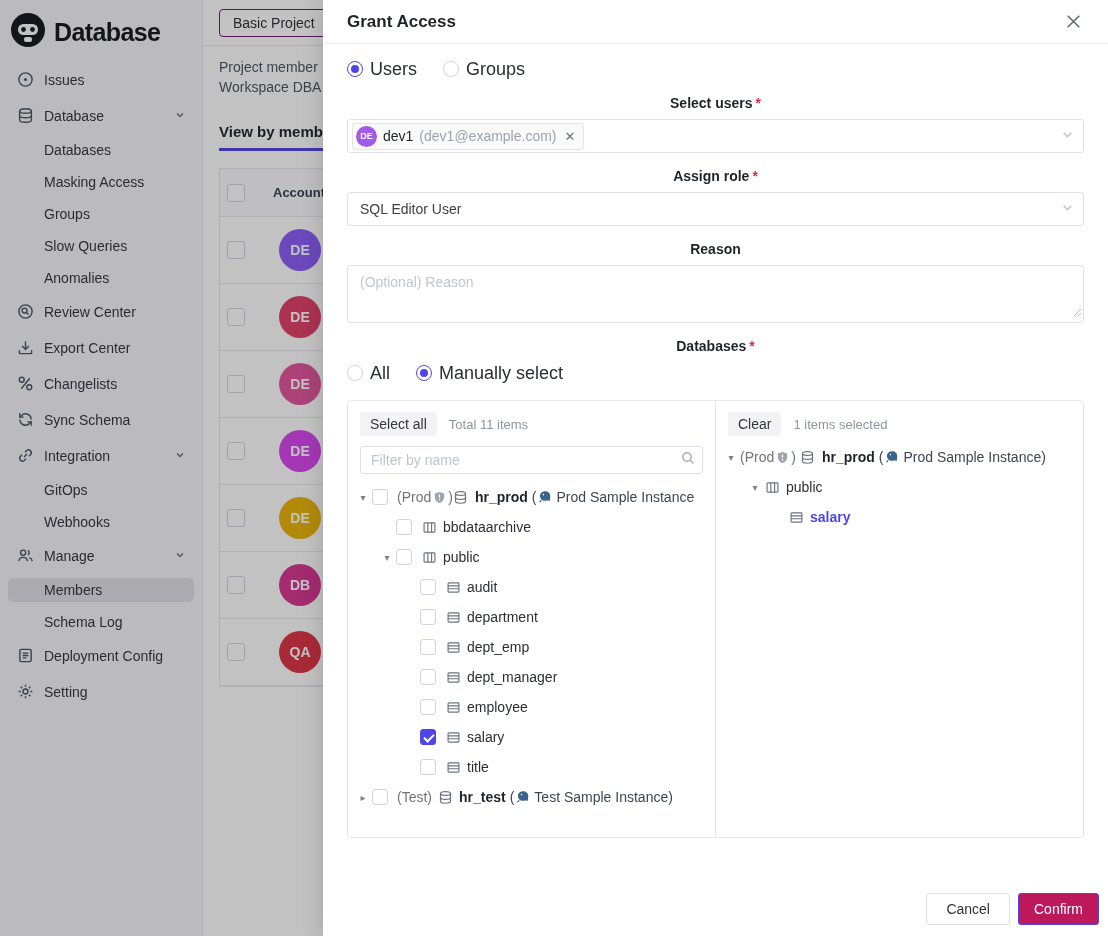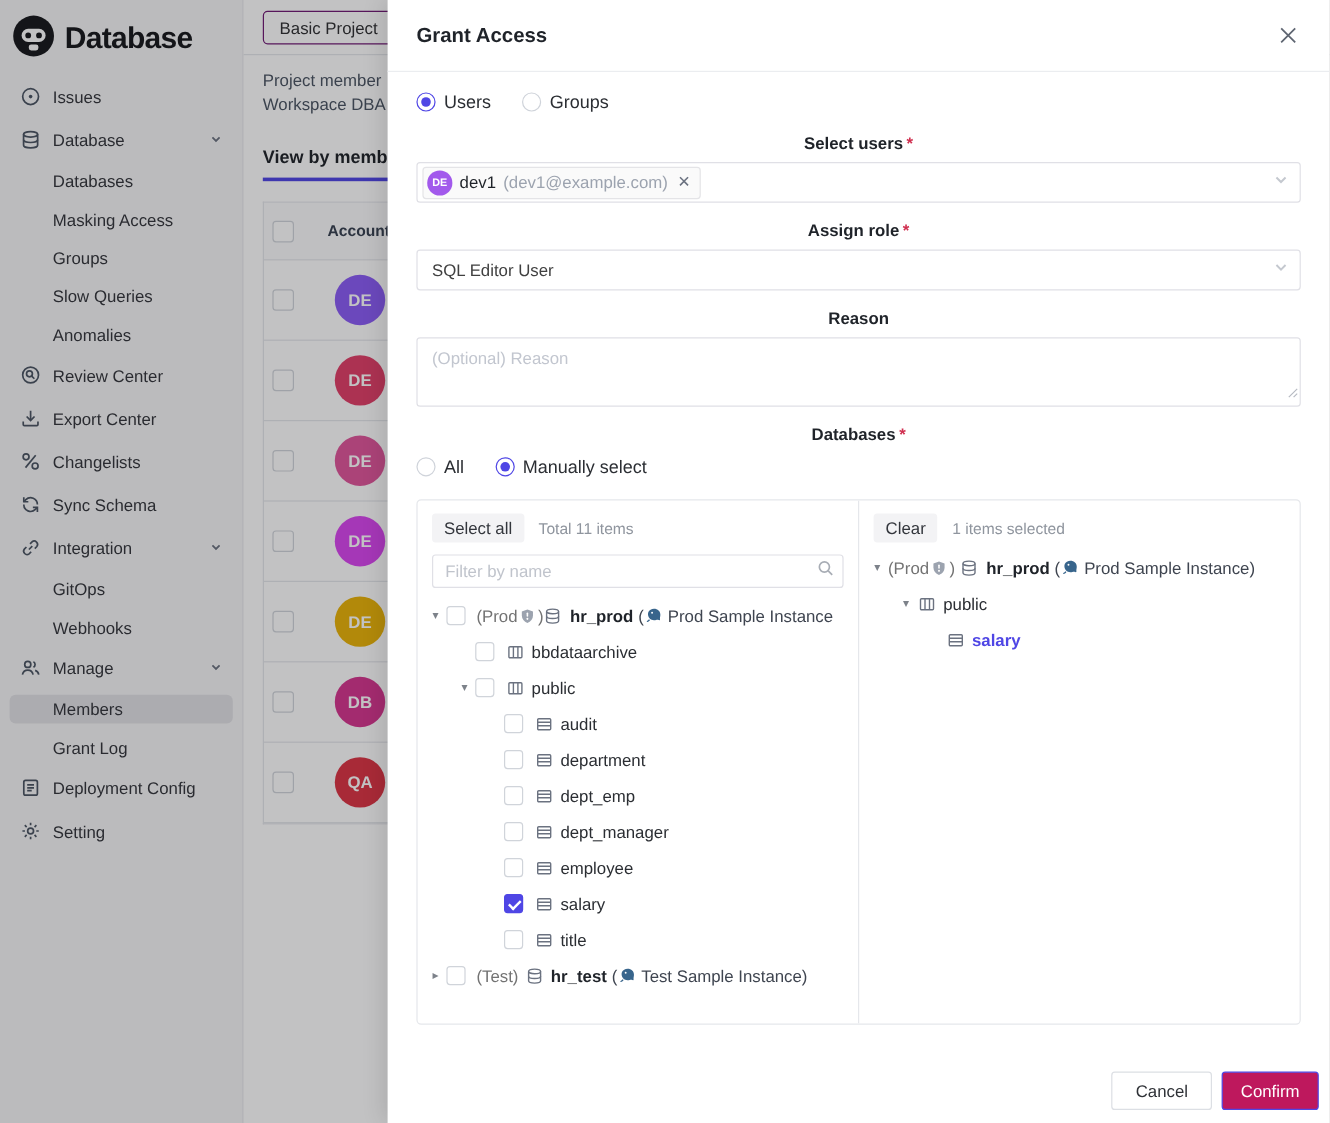--- a/index.html
+++ b/index.html
@@ -30,27 +30,27 @@
   .cbx { width:18px; height:18px; border:1px solid #d1d5db; border-radius:3px; background:#fff; flex:0 0 18px; }
   .avatar { width:42px; height:42px; border-radius:50%; color:#fff; font-size:14px; font-weight:700; display:flex; align-items:center; justify-content:center; margin-left:34px; flex:0 0 42px; }
   .rowtext { margin-left:9px; overflow:hidden; }
   .rowlink { font-size:13px; color:#3b82f6; font-weight:500; line-height:18px; white-space:nowrap; }
   .rowsub { font-size:13px; color:#6b7280; line-height:18px; white-space:nowrap; }
 
   .overlay { position:absolute; inset:0; background:rgba(10,10,14,0.25); z-index:10; }
 
   
   .modal { position:absolute; left:323px; top:0; width:785px; height:936px; background:#fff; z-index:20; box-shadow:-4px 0 18px rgba(0,0,0,0.12); }
-  .m-header { height:60px; border-bottom:1px solid #ebedf0; display:flex; align-items:center; padding:0 24px; }
+  .m-header { height:44px; border-bottom:1px solid #ebedf0; display:flex; align-items:center; padding:0 24px; }
   .m-title { font-size:17px; font-weight:700; color:#1f2329; }
   .m-close { margin-left:auto; width:22px; height:22px; display:flex; align-items:center; justify-content:center; color:#5f6672; cursor:pointer; }
   .m-body { padding:12px 24px 0 24px; }
 
   .radio-row { display:flex; align-items:center; gap:26px; height:22px; margin-top:2px; }
-  .radio-opt { display:flex; align-items:center; gap:7px; font-size:15px; color:#2b2e33; }
+  .radio-opt { display:flex; align-items:center; gap:7px; font-size:18px; color:#2b2e33; }
   .radio { width:16px; height:16px; border-radius:50%; border:1px solid #cfd3da; background:#fff; position:relative; flex:0 0 16px; }
   .radio.on { border-color:#4f46e5; }
   .radio.on::after { content:""; position:absolute; left:3px; top:3px; width:8px; height:8px; border-radius:50%; background:#4f46e5; }
 
   .f-label { font-size:14px; font-weight:600; color:#1f2329; margin:15px 0 8px 0;text-align:center; }
   .req { color:#d03050; margin-left:3px; font-weight:700; }
 
   .sel-box { position:relative; height:34px; border:1px solid #e0e0e6; border-radius:3px; background:#fff; display:flex; align-items:center; padding:0 28px 0 4px; }
   .sel-box .sel-chev { position:absolute; right:9px; top:50%; transform:translateY(-50%); color:#c4c8cf; }
   .sel-text { font-size:14px; color:#404040; padding-left:8px; }
@@ -224,21 +224,21 @@
         </span>
       <span>Manage</span>
       <span class="chev"><svg width="12" height="12" viewBox="0 0 12 12" fill="none" stroke="currentColor" stroke-width="1.5">
             <polyline points="3,4.5 6,7.5 9,4.5"></polyline>
           </svg></span>
     </div>
     <div class="nav-item nav-sub nav-active">
         <span>Members</span>
       </div>
     <div class="nav-item nav-sub">
-        <span>Grant Log</span>
+        <span>Schema Log</span>
       </div>
     <div class="nav-item">
       <span class="nicon">
           <svg width="17" height="17" viewBox="0 0 18 18" fill="none" stroke="currentColor" stroke-width="1.5">
             <rect x="3" y="2.5" width="12" height="13" rx="1.5"></rect>
             <path d="M6 6.5h6M6 9h6M6 11.5h4"></path>
           </svg>
         </span>
       <span>Deployment Config</span>
     </div>

